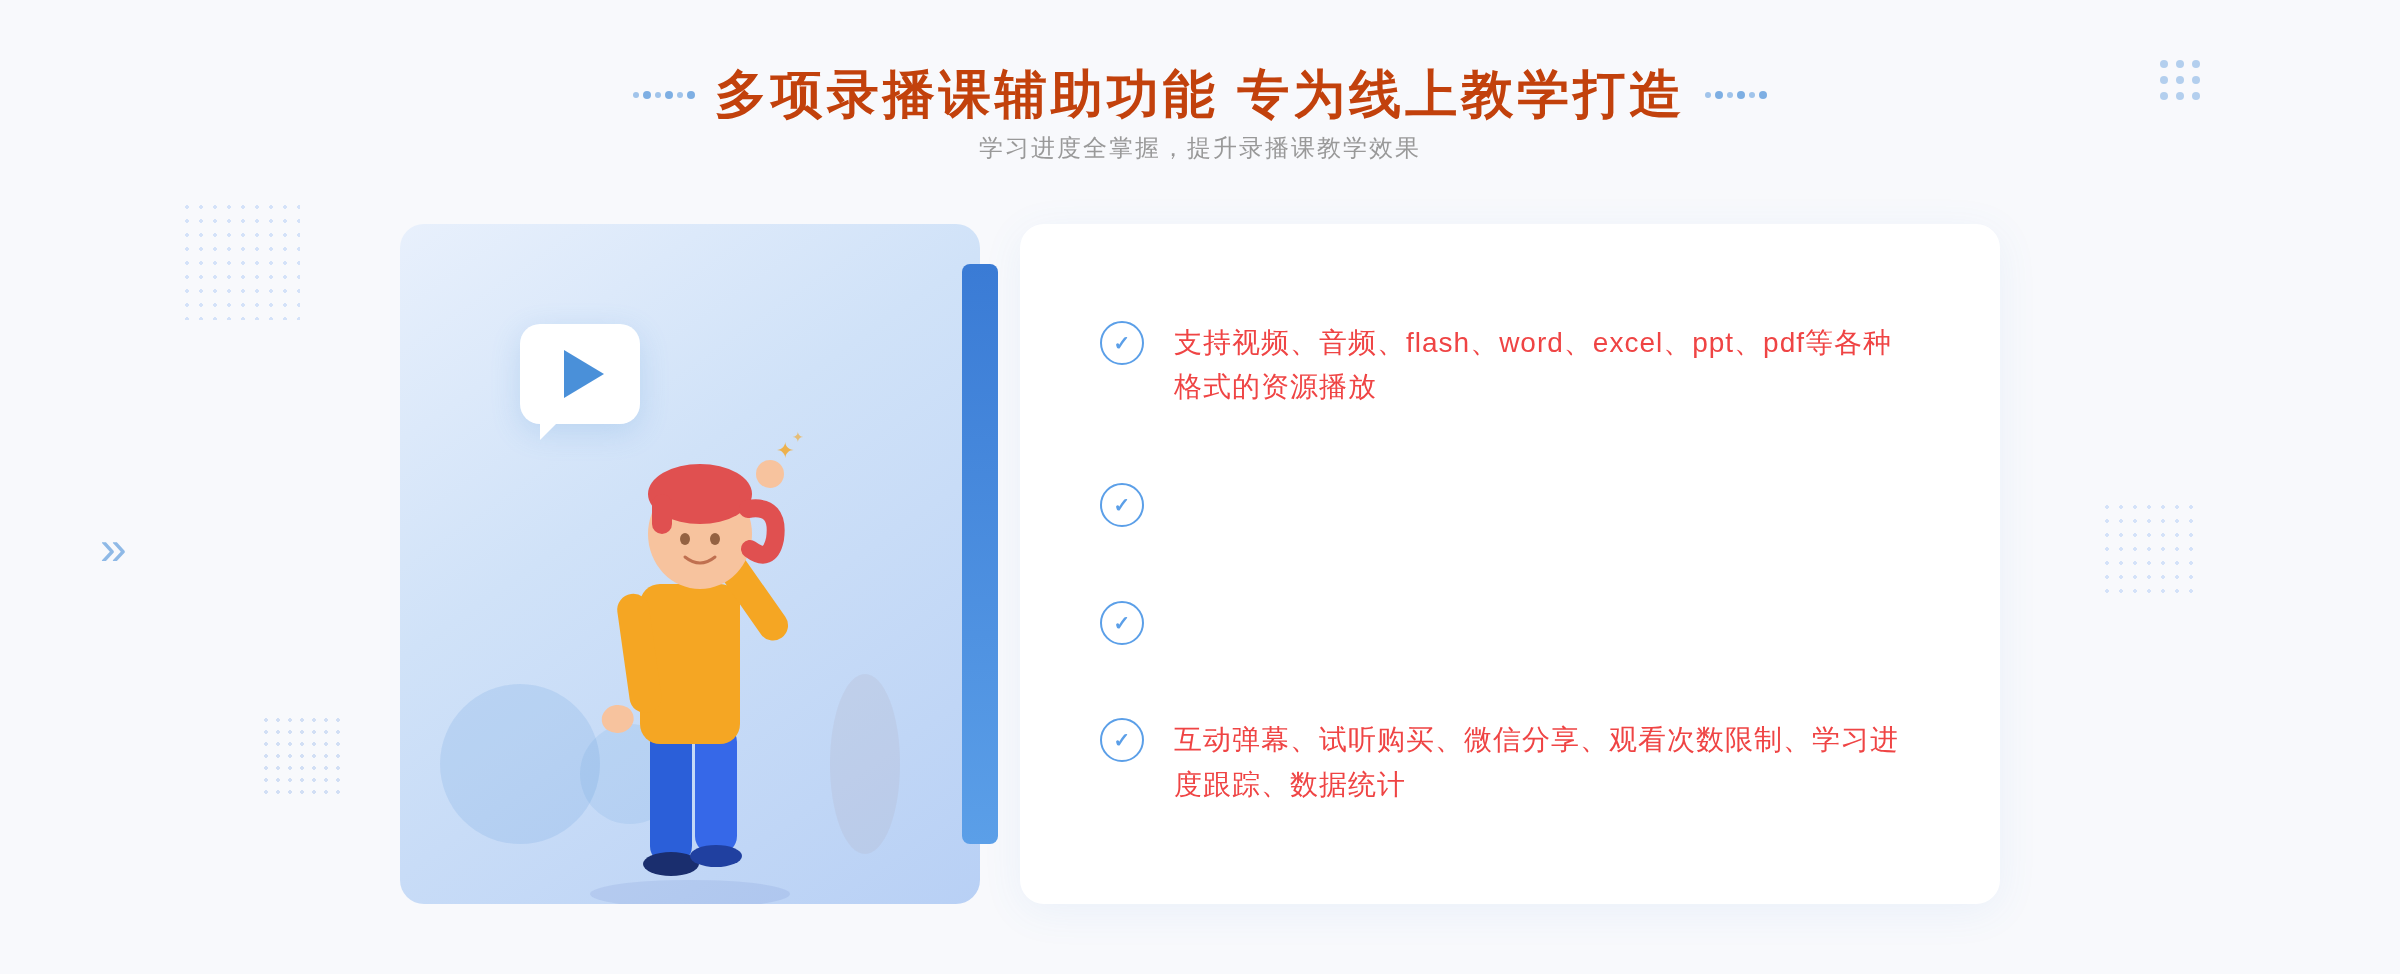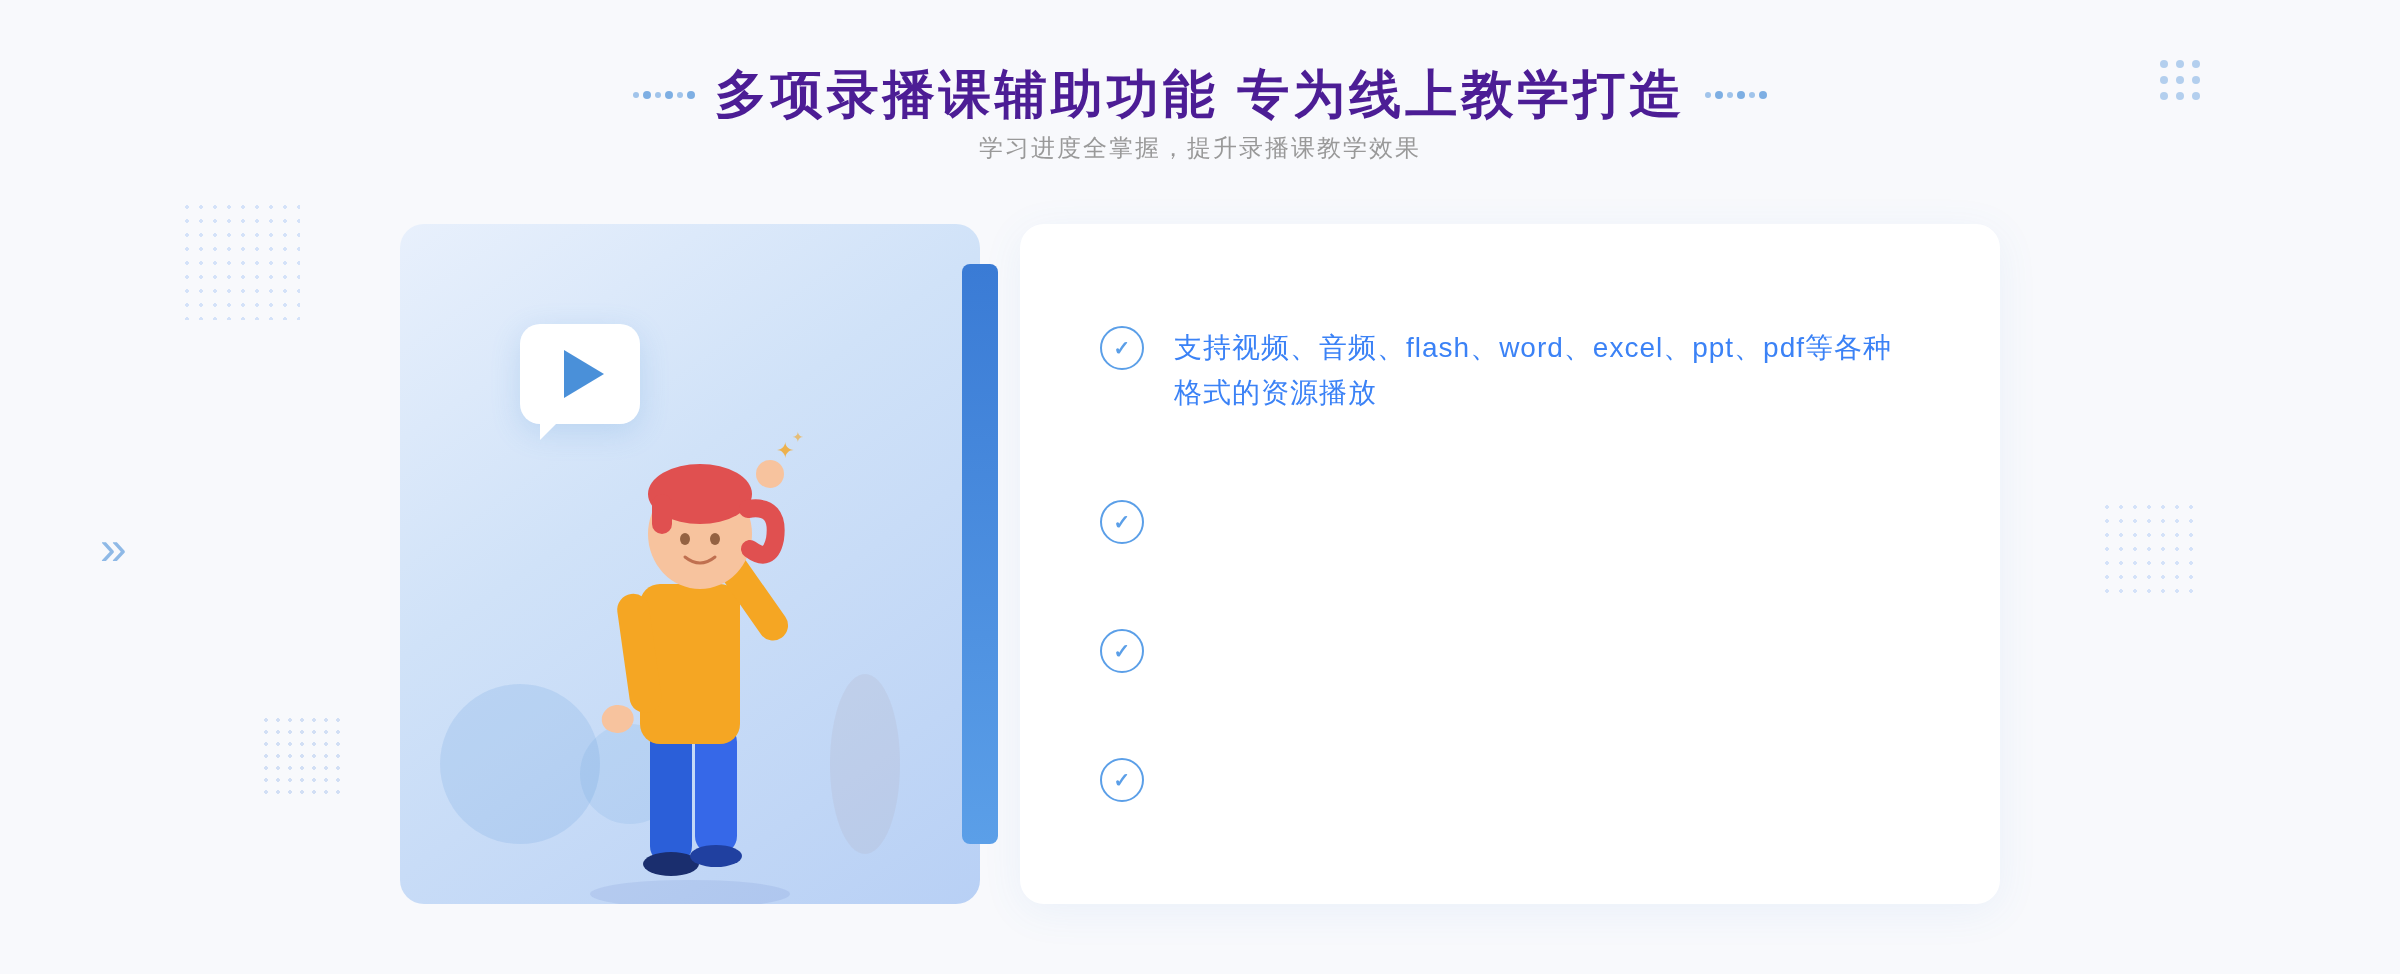--- a/index.html
+++ b/index.html
@@ -114,21 +114,21 @@
       width: 8px;
       height: 8px;
       background: #4a90d9;
       border-radius: 50%;
       opacity: 0.7;
     }
 
     .main-title {
       font-size: 52px;
       font-weight: 700;
-      color: #4c1d95;
+      color: #c2410c;
       letter-spacing: 4px;
     }
 
     .sub-title {
       font-size: 24px;
       color: #999;
       margin-top: 2px;
       letter-spacing: 2px;
       font-weight: 400;
     }
@@ -283,21 +283,21 @@
 
     .check-mark {
       color: #5b9fe8;
       font-size: 20px;
       font-weight: bold;
       line-height: 1;
     }
 
     .feature-text {
       font-size: 28px;
-      color: #3b82f6;
+      color: #ef4444;
       line-height: 1.6;
       letter-spacing: 1px;
     }
 
     
     .top-right-decorator {
       position: absolute;
       right: 200px;
       top: 60px;
     }
@@ -437,18 +437,19 @@
       <div class="feature-item">
         <div class="check-circle">
           <span class="check-mark">✓</span>
         </div>
       </div>
 
       <div class="feature-item">
         <div class="check-circle">
           <span class="check-mark">✓</span>
         </div>
+        <p class="feature-text">互动弹幕、试听购买、微信分享、观看次数限制、学习进度跟踪、数据统计</p>
       </div>
 
     </div>
   </div>
 
 </div>
 
 </body></html>

